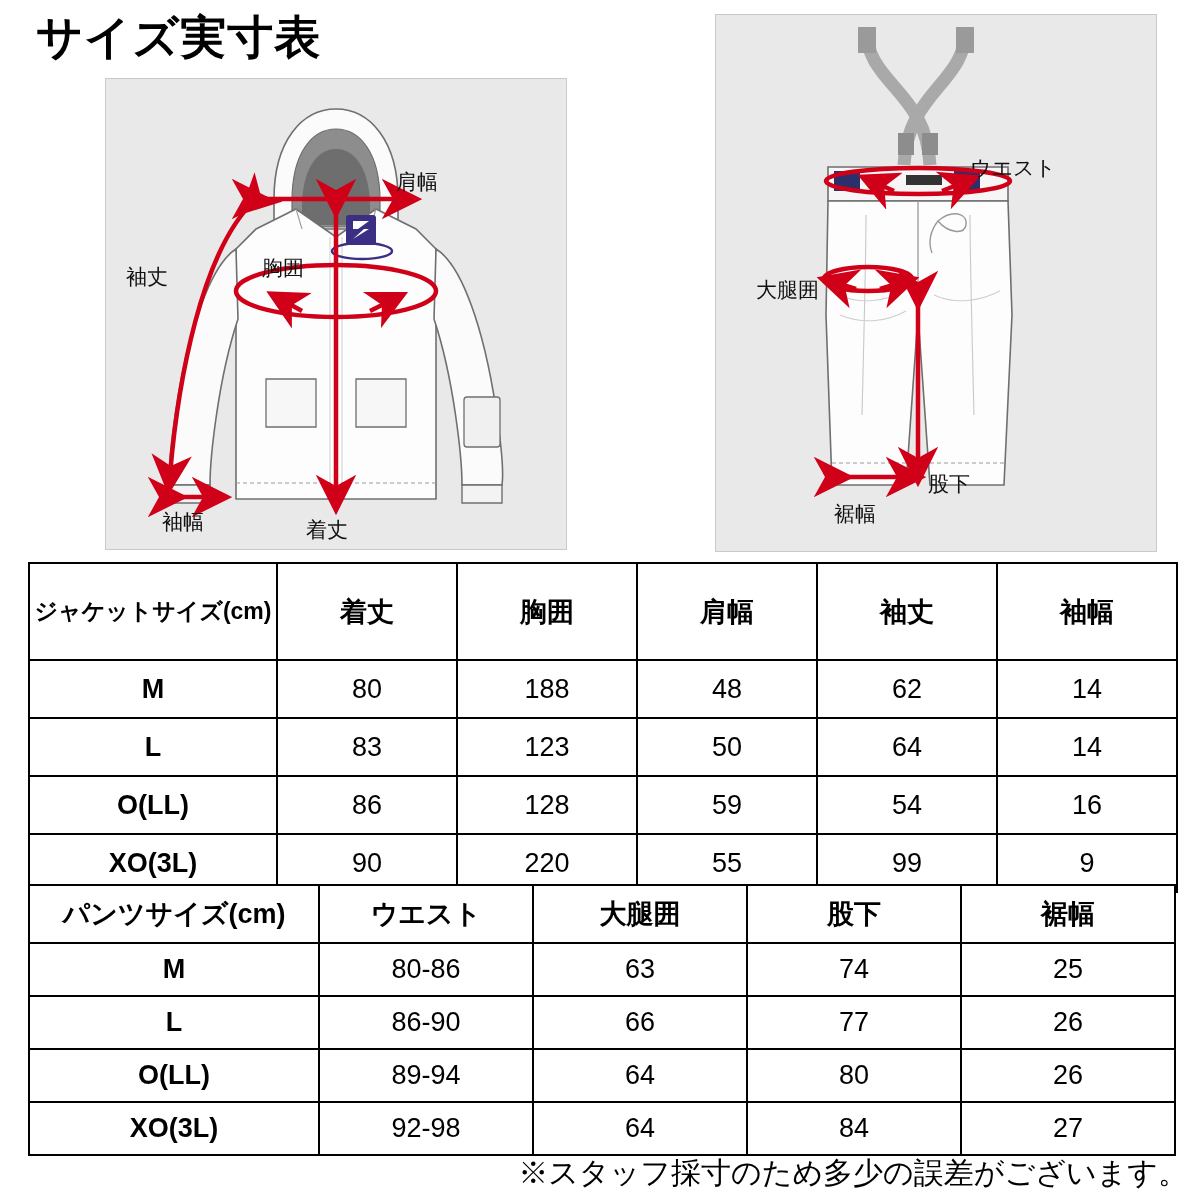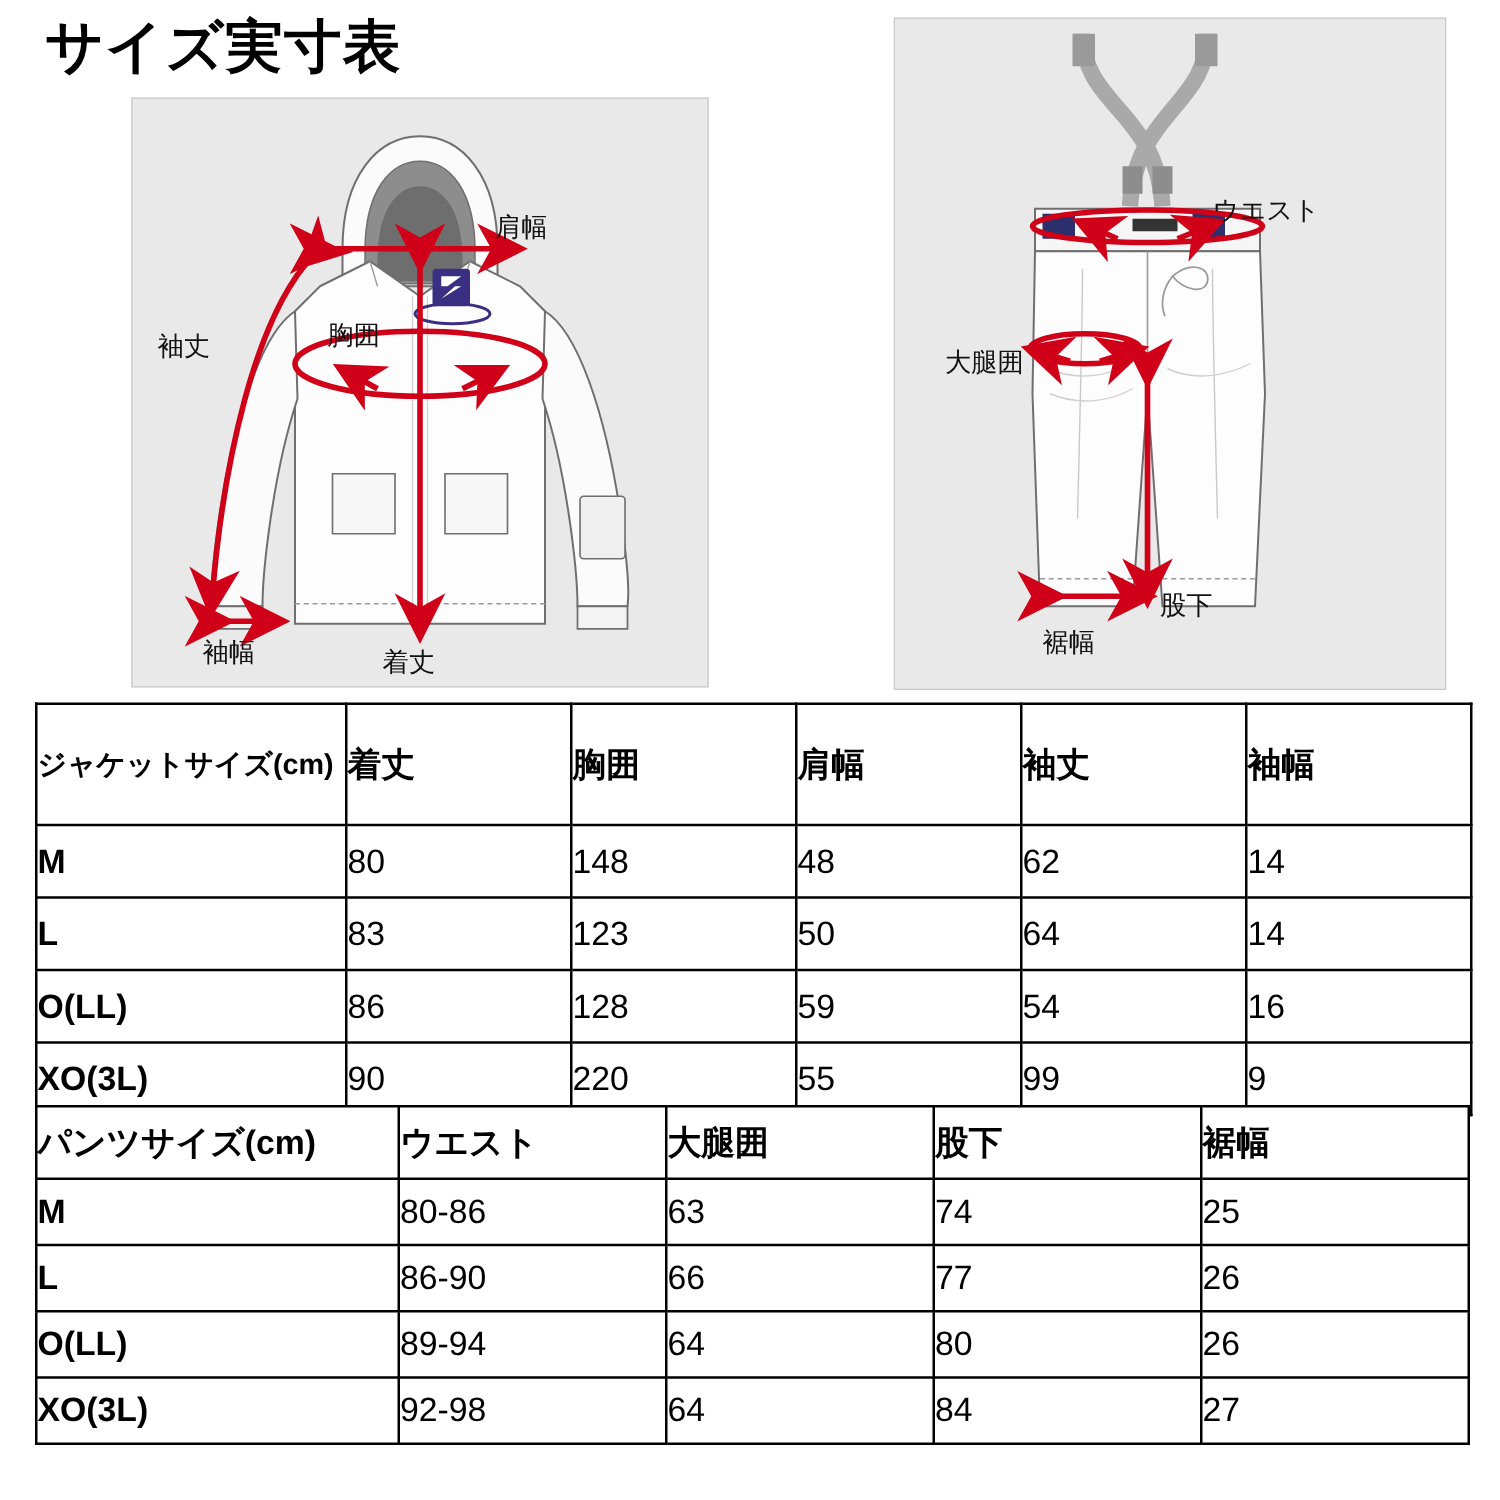--- a/index.html
+++ b/index.html
@@ -63,21 +63,21 @@
   table {
     border-collapse: collapse;
     table-layout: fixed;
     position: absolute;
     background: #fff;
   }
   table, th, td {
     border: 2px solid #000;
   }
   th, td {
-    text-align: left;
+    text-align: center;
     vertical-align: middle;
     font-size: 27px;
     font-weight: bold;
     padding: 0;
     color: #000;
   }
   td.val {
     font-weight: normal;
     font-size: 27px;
     border-radius: 13px;
@@ -250,21 +250,21 @@
       <th class="hdr-first">ジャケットサイズ(cm)</th>
       <th>着丈</th>
       <th>胸囲</th>
       <th>肩幅</th>
       <th>袖丈</th>
       <th>袖幅</th>
     </tr>
     <tr class="body">
       <td>M</td>
       <td class="val">80</td>
-      <td class="val">148</td>
+      <td class="val">188</td>
       <td class="val">48</td>
       <td class="val">62</td>
       <td class="val">14</td>
     </tr>
     <tr class="body">
       <td>L</td>
       <td class="val">83</td>
       <td class="val">123</td>
       <td class="val">50</td>
       <td class="val">64</td>
@@ -329,14 +329,15 @@
     <tr class="body">
       <td>XO(3L)</td>
       <td class="val">92-98</td>
       <td class="val">64</td>
       <td class="val">84</td>
       <td class="val">27</td>
     </tr>
   </tbody>
     </table>
 
+  <div class="footnote">※スタッフ採寸のため多少の誤差がございます。</div>
 
 </div>
 
 </body></html>

